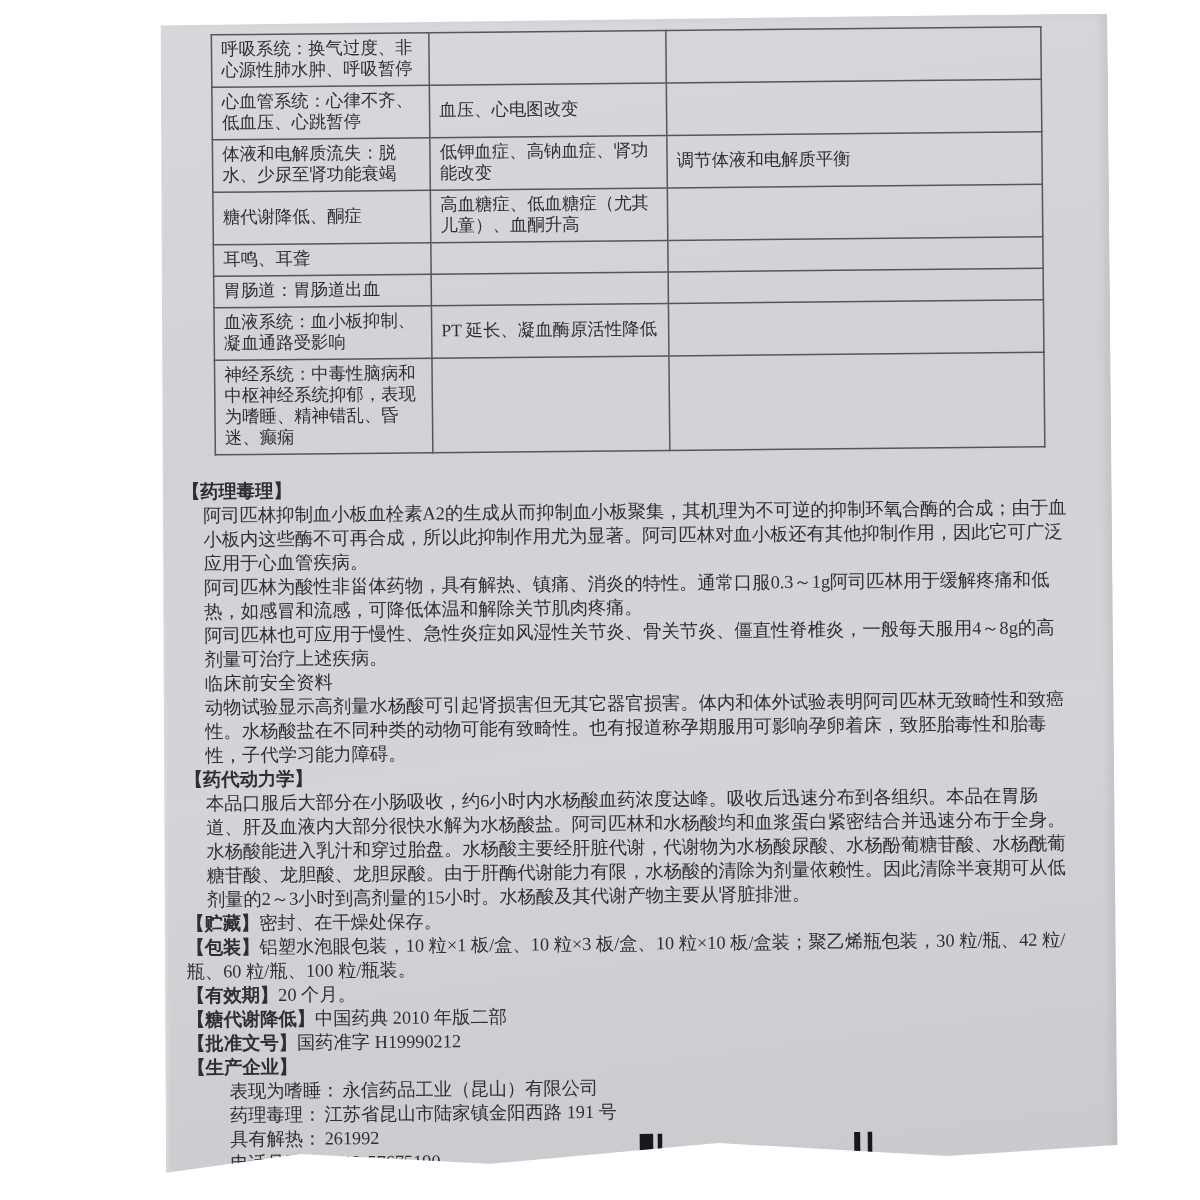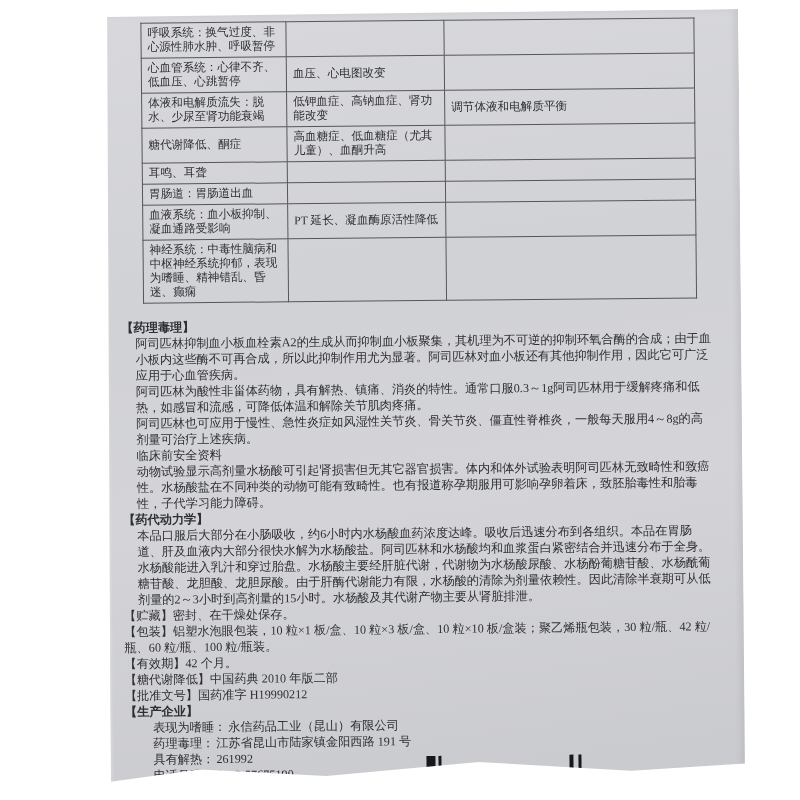--- a/index.html
+++ b/index.html
@@ -21,21 +21,21 @@
     margin:8px 0 0 37px;
     font-size:11.6px;line-height:14px;
   }
   table.adverse td{
     border:1px solid var(--border);
     padding:3px 6px;vertical-align:middle;
   }
   .body-text{width:600px;margin:16px 0 0 15px;font-size:12.2px;line-height:16px;}
   .sec-head{font-weight:700;}
   .para{margin-left:14px;width:578px;}
-  .inline-lbl{font-weight:400;margin-top:38px;}
+  .inline-lbl{font-weight:700;margin-top:38px;}
   .mfg-field{padding-left:28px;}
   .mfg-field .v{padding-left:2px;}
   .print-mark{position:absolute;top:744px;height:17px;}
   .pm1{left:316px;width:16px;}
   .pm2{left:459px;width:13px;}
   .bar{position:absolute;top:0;height:17px;background:var(--mark);}
   .pm1 .b1{left:0;width:9px;} .pm1 .b2{left:12px;width:3px;}
   .pm2 .b1{left:0;width:4px;}  .pm2 .b2{left:9px;width:3px;}
 </style>
 </head>
@@ -106,21 +106,21 @@
 
       <div>
         <p class="sec-head">【药代动力学】</p>
         <p class="para">本品口服后大部分在小肠吸收，约6小时内水杨酸血药浓度达峰。吸收后迅速分布到各组织。本品在胃肠道、肝及血液内大部分很快水解为水杨酸盐。阿司匹林和水杨酸均和血浆蛋白紧密结合并迅速分布于全身。水杨酸能进入乳汁和穿过胎盘。水杨酸主要经肝脏代谢，代谢物为水杨酸尿酸、水杨酚葡糖苷酸、水杨酰葡糖苷酸、龙胆酸、龙胆尿酸。由于肝酶代谢能力有限，水杨酸的清除为剂量依赖性。因此清除半衰期可从低剂量的2～3小时到高剂量的15小时。水杨酸及其代谢产物主要从肾脏排泄。</p>
       </div>
 
       <p><span class="inline-lbl">【贮藏】</span><span>密封、在干燥处保存。</span></p>
 
       <p><span class="inline-lbl">【包装】</span><span>铝塑水泡眼包装，10 粒×1 板/盒、10 粒×3 板/盒、10 粒×10 板/盒装；聚乙烯瓶包装，30 粒/瓶、42 粒/瓶、60 粒/瓶、100 粒/瓶装。</span></p>
 
-      <p><span class="inline-lbl">【有效期】</span><span>42 个月。</span></p>
+      <p><span class="inline-lbl">【有效期】</span><span>20 个月。</span></p>
 
       <p><span class="inline-lbl">【糖代谢降低】</span><span>中国药典 2010 年版二部</span></p>
 
       <p><span class="inline-lbl">【批准文号】</span><span>国药准字 H19990212</span></p>
 
       <div>
         <p class="sec-head">【生产企业】</p>
         <p class="mfg-field"><span>表现为嗜睡：</span><span class="v">永信药品工业（昆山）有限公司</span></p>
         <p class="mfg-field"><span>药理毒理：</span><span class="v">江苏省昆山市陆家镇金阳西路 191 号</span></p>
         <p class="mfg-field"><span>具有解热：</span><span class="v">261992</span></p>

